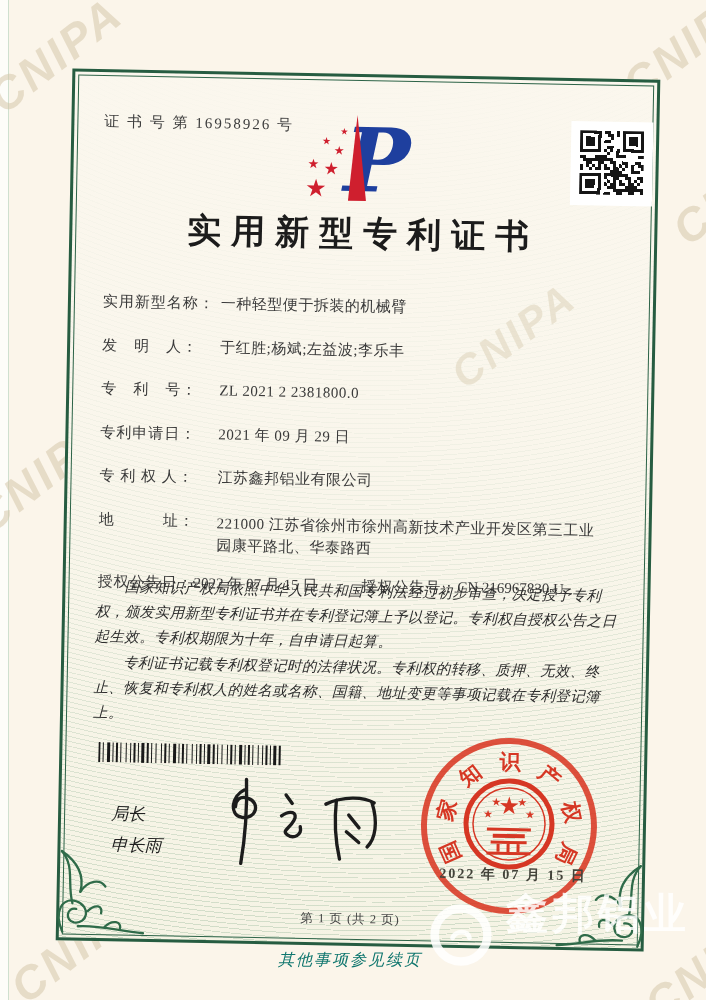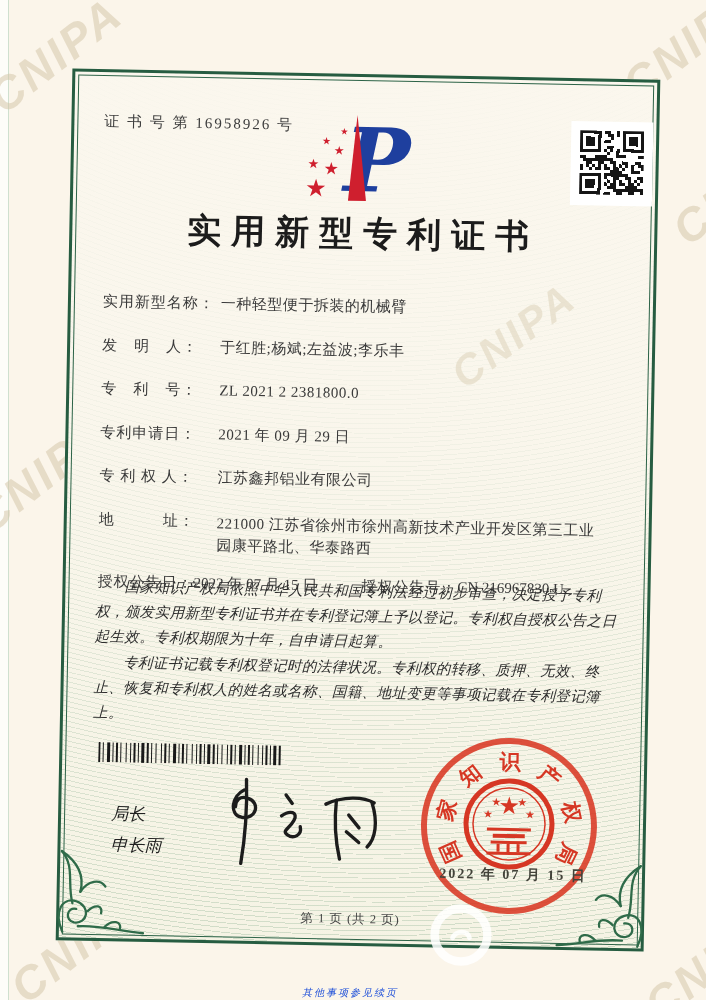--- a/index.html
+++ b/index.html
@@ -49,21 +49,21 @@
              font-family:"Liberation Serif","DejaVu Serif",serif;}
   .emblem{position:absolute;left:50%;top:50%;transform:translate(-50%,-50%);}
   .seal-date{position:absolute;left:-6px;bottom:24px;width:186px;text-align:center;white-space:nowrap;
              font-size:14px;font-weight:700;color:#3c3c34;letter-spacing:2px;}
   
   .pagenum{position:absolute;left:0;top:834px;width:100%;text-align:center;font-size:12.5px;color:#444;letter-spacing:1px;}
   .ornament{position:absolute;width:96px;height:96px;}
   .orn-bl{left:-10px;top:772px;}
   .orn-br{right:-10px;top:776px;transform:scaleX(-1);}
   .contnote{position:absolute;left:250px;top:950px;width:200px;text-align:center;
-            font-style:italic;font-size:10px;color:#1d4ed8;letter-spacing:2px;margin-top:36px;}
+            font-style:italic;font-size:16px;color:#0f766e;letter-spacing:2px;}
   
   .cowm{position:absolute;left:428px;top:892px;display:flex;align-items:flex-start;z-index:5;}
   .cowm .ring{margin-top:10px;}
   .cowm .cn{font-size:42px;font-weight:700;color:rgba(255,255,255,0.85);letter-spacing:4px;
             font-family:"Liberation Sans","DejaVu Sans",sans-serif;line-height:44px;margin-left:12px;}
   .cowm .en{font-size:14px;font-weight:700;color:rgba(255,255,255,0.8);letter-spacing:2px;
             font-family:"Liberation Sans","DejaVu Sans",sans-serif;margin-left:14px;}
 </style>
 </head>
 <body>
@@ -406,15 +406,16 @@
   <div class="contnote">其他事项参见续页</div>
 
   <div class="cowm">
     <span class="ring">
       <svg viewBox="0 0 70 70" width="66" height="66" fill="none" stroke="rgba(255,255,255,0.85)">
         <circle cx="35" cy="35" r="28" stroke-width="9"></circle>
         <path d="M26,38 C30,30 42,30 44,38" stroke-width="5" stroke-linecap="round"></path>
       </svg>
     </span>
     <span>
+      <div class="cn">鑫邦铝业</div>
     </span>
   </div>
 </div>
 
 </body></html>

